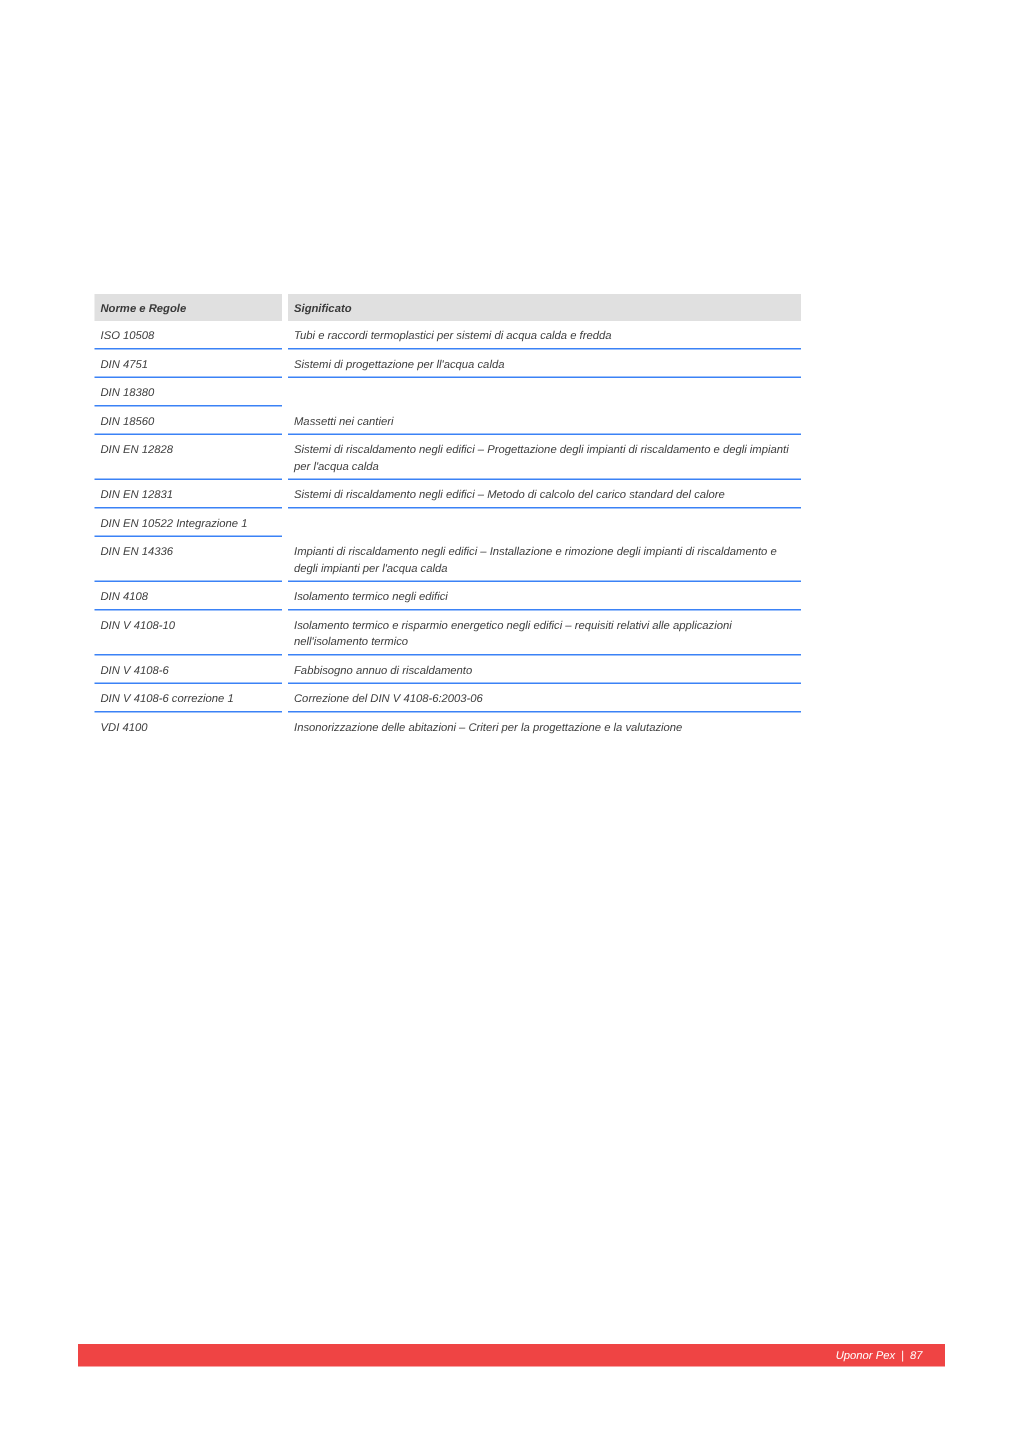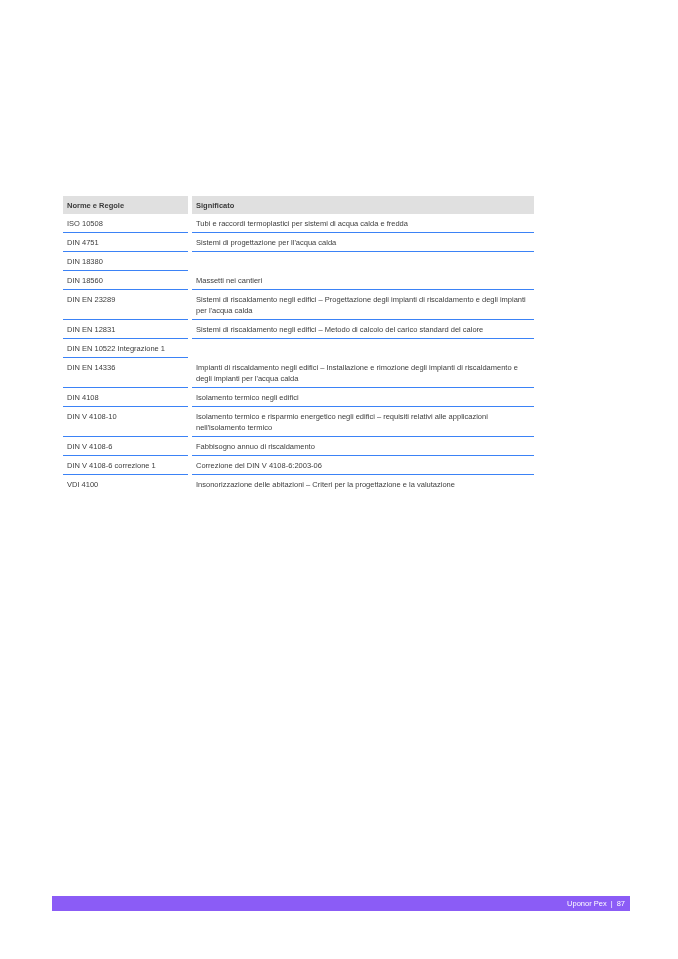--- a/index.html
+++ b/index.html
@@ -8,20 +8,21 @@
     background: #ffffff;
   }
   .page {
     position: relative;
     width: 658px;
     height: 959px;
     background: #ffffff;
     overflow: hidden;
     font-family: "Liberation Sans", sans-serif;
     color: #3d3d3d;
+    font-style: italic;
   }
   
   .norms-table {
     position: absolute;
     left: 63px;
     top: 196px;
     width: 471px;
     font-size: 7.5px;
     line-height: 11px;
   }
@@ -44,26 +45,26 @@
   .tr:last-child .td {
     border-bottom: none;
   }
   
   .footer-bar {
     position: absolute;
     left: 52px;
     top: 896px;
     width: 578px;
     height: 15px;
-    background: #8b5cf6;
+    background: #ef4444;
     color: #ffffff;
     font-size: 7.5px;
     line-height: 15px;
     text-align: right;
-    padding-right: 5px;
+    padding-right: 15px;
     box-sizing: border-box;
   }
   .footer-sep {
     margin: 0 4px;
   }
 </style>
 </head>
 <body>
 
 <div class="page">
@@ -84,21 +85,21 @@
       <div class="td">Sistemi di progettazione per ll'acqua calda</div>
     </div>
     <div class="tr">
       <div class="td">DIN 18380</div>
     </div>
     <div class="tr">
       <div class="td">DIN 18560</div>
       <div class="td">Massetti nei cantieri</div>
     </div>
     <div class="tr">
-      <div class="td">DIN EN 23289</div>
+      <div class="td">DIN EN 12828</div>
       <div class="td">Sistemi di riscaldamento negli edifici – Progettazione degli impianti di riscaldamento e degli impianti per l'acqua calda</div>
     </div>
     <div class="tr">
       <div class="td">DIN EN 12831</div>
       <div class="td">Sistemi di riscaldamento negli edifici – Metodo di calcolo del carico standard del calore</div>
     </div>
     <div class="tr">
       <div class="td">DIN EN 10522 Integrazione 1</div>
     </div>
     <div class="tr">

